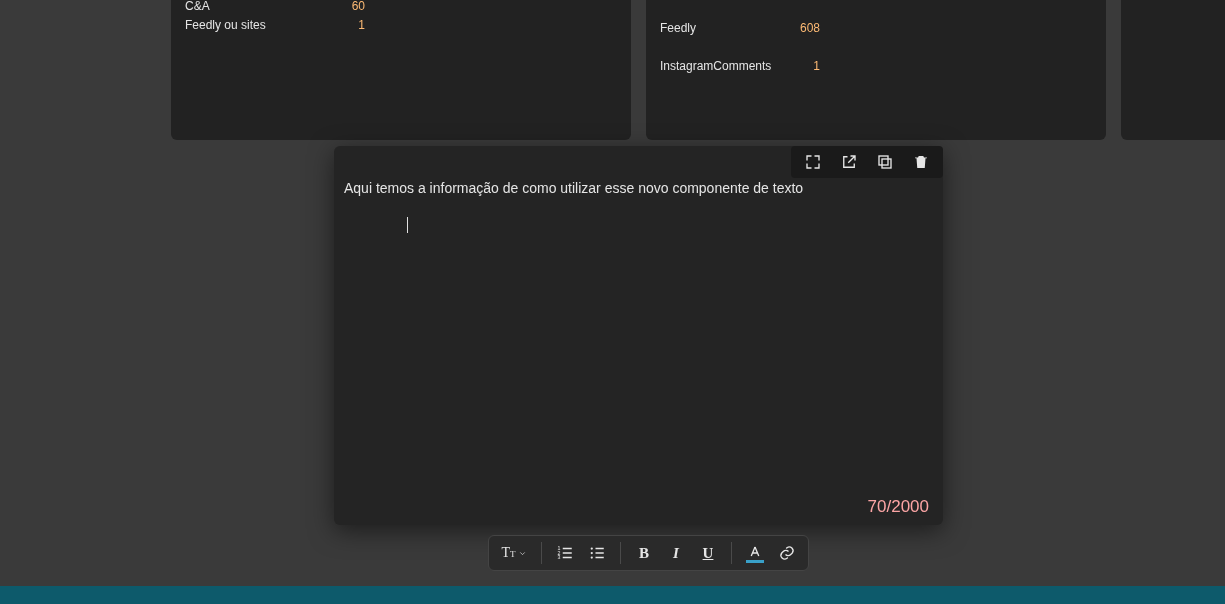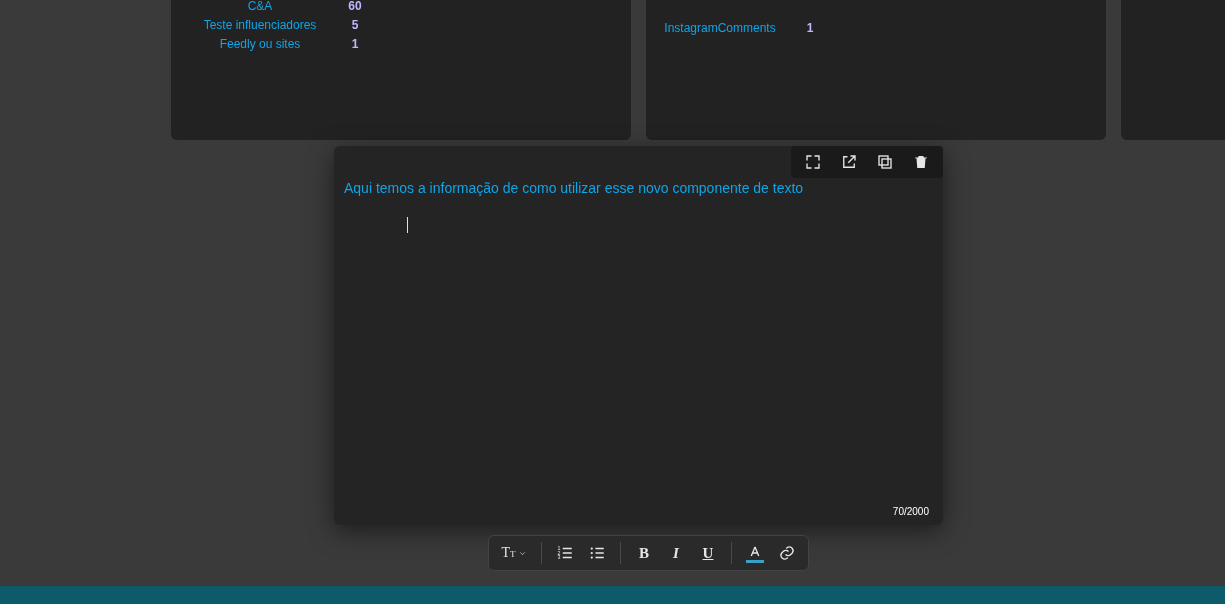--- a/index.html
+++ b/index.html
@@ -16,32 +16,32 @@
   .card-far  { left: 1121px; top: -50px; width: 460px; height: 190px; }
 
   .row {
     display: flex;
     align-items: center;
     height: 19px;
     font-size: 12px;
   }
   .row .lbl {
     width: 160px;
-    text-align: center;
-    color: #0ea5e9;
+    text-align: left;
+    color: #e5e5e5;
     white-space: nowrap;
     overflow: hidden;
     text-overflow: ellipsis;
     padding-right: 10px;
   }
   .row .val {
-    font-weight: 700;
-    color: #c4b5fd;
+    font-weight: 400;
+    color: #fdba74;
     min-width: 20px;
-    text-align: center;
+    text-align: right;
   }
 
   .card-right .row .lbl { width: 140px; padding-right: 20px; }
   .card-right .rows-offset { margin-top: 62px; }
 
   
   .card-left .rows-offset { margin-top: 40px; }
 
   
   .editor-wrap {
@@ -76,30 +76,30 @@
   .icon-btn.fill svg { fill: currentColor; stroke: none; }
 
   .editor-body {
     position: absolute;
     top: 33px; left: 10px; right: 10px; bottom: 30px;
     overflow: auto;
     cursor: text;
   }
   .editor-text {
     font-size: 14px;
-    color: #0ea5e9;
+    color: #e5e5e5;
     line-height: 1.4;
     white-space: pre-wrap;
   }
   .char-count {
     position: absolute;
     right: 14px;
     bottom: 8px;
-    font-size: 10px;
-    color: #ffffff;
+    font-size: 17px;
+    color: #fca5a5;
   }
 
   
   .caret {
     position: absolute;
     width: 1px; height: 16px;
     background: #e0e0e0;
     left: 73px; top: 71px;
     pointer-events: none;
   }
@@ -154,33 +154,33 @@
 </head>
 <body>
 
 <div class="card card-left">
   <div class="rows-offset">
     <div class="row">
       <span class="lbl">C&amp;A</span>
       <span class="val">60</span>
     </div>
     <div class="row">
-      <span class="lbl">Teste influenciadores</span>
-      <span class="val">5</span>
-    </div>
-    <div class="row">
       <span class="lbl">Feedly ou sites</span>
       <span class="val">1</span>
     </div>
   </div>
 </div>
 
 <div class="card card-right">
   <div class="rows-offset">
-    <div class="row" style="margin-top:13px">
+    <div class="row">
+      <span class="lbl">Feedly</span>
+      <span class="val">608</span>
+    </div>
+    <div class="row" style="margin-top:19px">
       <span class="lbl">InstagramComments</span>
       <span class="val">1</span>
     </div>
   </div>
 </div>
 
 <div class="card card-far"></div>
 
 <div class="editor-wrap">
   <div class="editor-toolbar-top">

